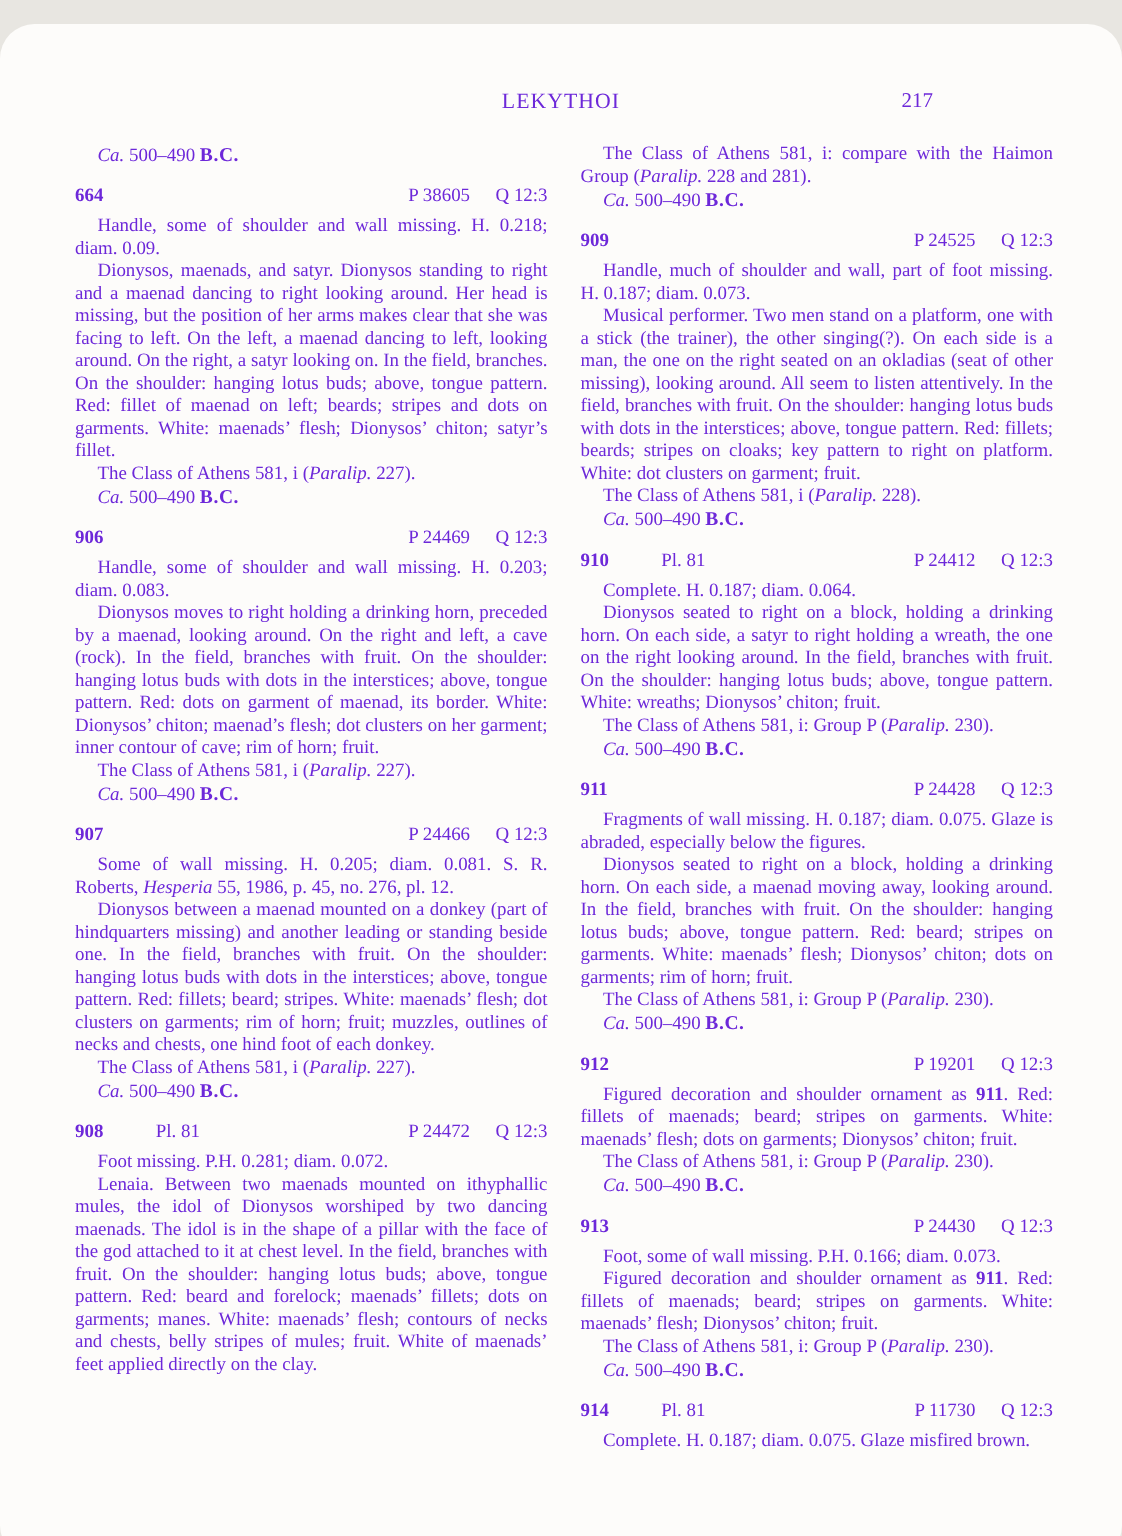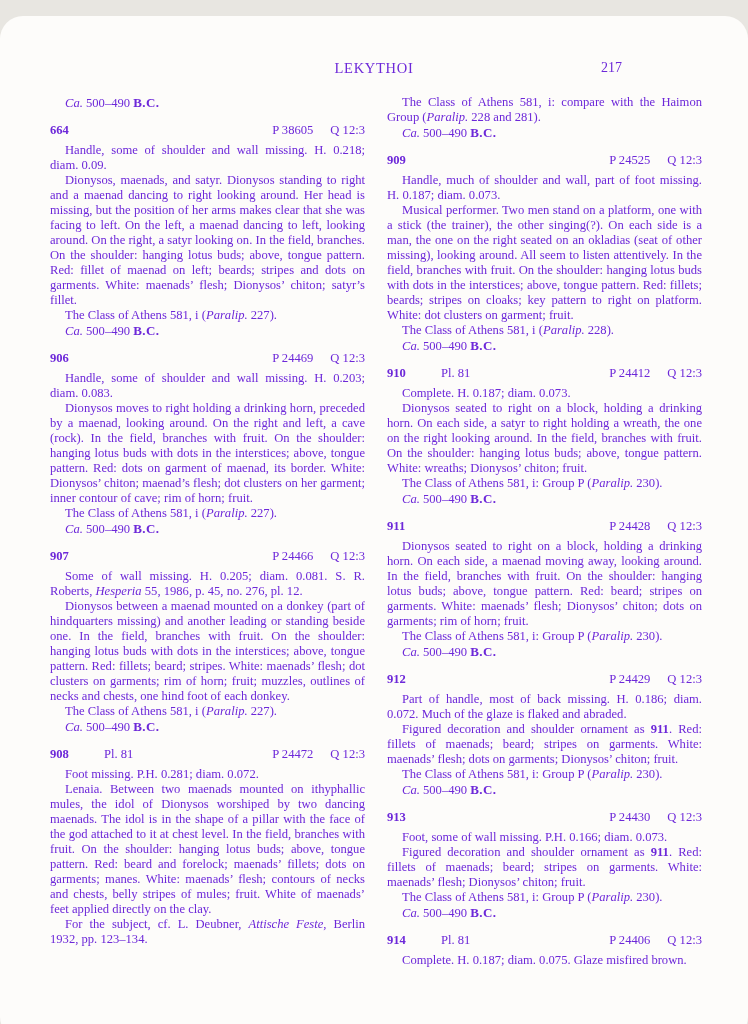--- a/index.html
+++ b/index.html
@@ -107,21 +107,20 @@
       <div class="entry-header">
         <span class="entry-number">908</span>
         <span class="entry-plate">Pl. 81</span>
         <span class="entry-right">
           <span>P 24472</span>
           <span class="entry-grid">Q 12:3</span>
         </span>
       </div>
       <p class="para indent">Foot missing. P.H. 0.281; diam. 0.072.</p>
       <p class="para indent">Lenaia. Between two maenads mounted on ithyphallic mules, the idol of Dionysos worshiped by two dancing maenads. The idol is in the shape of a pillar with the face of the god attached to it at chest level. In the field, branches with fruit. On the shoulder: hanging lotus buds; above, tongue pattern. Red: beard and forelock; maenads’ fillets; dots on garments; manes. White: maenads’ flesh; contours of necks and chests, belly stripes of mules; fruit. White of maenads’ feet applied directly on the clay.</p>
-      <p class="para indent">For the subject, cf. L. Deubner, <span class="italic">Attische Feste</span>, Berlin 1932, pp. 123–134.</p>
     </div>
   <div class="column column-right">
       <p class="para indent">The Class of Athens 581, i: compare with the Haimon Group (<span class="italic">Paralip.</span> 228 and 281).</p>
       <p class="para indent"><span class="italic">Ca.</span> 500–490 <span class="smallcaps">B.C.</span></p>
       <div class="entry-header">
         <span class="entry-number">909</span>
         <span class="entry-right">
           <span>P 24525</span>
           <span class="entry-grid">Q 12:3</span>
         </span>
@@ -131,59 +130,59 @@
       <p class="para indent">The Class of Athens 581, i (<span class="italic">Paralip.</span> 228).</p>
       <p class="para indent"><span class="italic">Ca.</span> 500–490 <span class="smallcaps">B.C.</span></p>
       <div class="entry-header">
         <span class="entry-number">910</span>
         <span class="entry-plate">Pl. 81</span>
         <span class="entry-right">
           <span>P 24412</span>
           <span class="entry-grid">Q 12:3</span>
         </span>
       </div>
-      <p class="para indent">Complete. H. 0.187; diam. 0.073.</p>
+      <p class="para indent">Complete. H. 0.187; diam. 0.064.</p>
       <p class="para indent">Dionysos seated to right on a block, holding a drinking horn. On each side, a satyr to right holding a wreath, the one on the right looking around. In the field, branches with fruit. On the shoulder: hanging lotus buds; above, tongue pattern. White: wreaths; Dionysos’ chiton; fruit.</p>
       <p class="para indent">The Class of Athens 581, i: Group P (<span class="italic">Paralip.</span> 230).</p>
       <p class="para indent"><span class="italic">Ca.</span> 500–490 <span class="smallcaps">B.C.</span></p>
       <div class="entry-header">
         <span class="entry-number">911</span>
         <span class="entry-right">
           <span>P 24428</span>
           <span class="entry-grid">Q 12:3</span>
         </span>
       </div>
+      <p class="para indent">Fragments of wall missing. H. 0.187; diam. 0.075. Glaze is abraded, especially below the figures.</p>
       <p class="para indent">Dionysos seated to right on a block, holding a drinking horn. On each side, a maenad moving away, looking around. In the field, branches with fruit. On the shoulder: hanging lotus buds; above, tongue pattern. Red: beard; stripes on garments. White: maenads’ flesh; Dionysos’ chiton; dots on garments; rim of horn; fruit.</p>
       <p class="para indent">The Class of Athens 581, i: Group P (<span class="italic">Paralip.</span> 230).</p>
       <p class="para indent"><span class="italic">Ca.</span> 500–490 <span class="smallcaps">B.C.</span></p>
       <div class="entry-header">
         <span class="entry-number">912</span>
         <span class="entry-right">
-          <span>P 24429</span>
+          <span>P 19201</span>
           <span class="entry-grid">Q 12:3</span>
         </span>
       </div>
-      <p class="para indent">Part of handle, most of back missing. H. 0.186; diam. 0.072. Much of the glaze is flaked and abraded.</p>
       <p class="para indent">Figured decoration and shoulder ornament as <span class="bold">911</span>. Red: fillets of maenads; beard; stripes on garments. White: maenads’ flesh; dots on garments; Dionysos’ chiton; fruit.</p>
       <p class="para indent">The Class of Athens 581, i: Group P (<span class="italic">Paralip.</span> 230).</p>
       <p class="para indent"><span class="italic">Ca.</span> 500–490 <span class="smallcaps">B.C.</span></p>
       <div class="entry-header">
         <span class="entry-number">913</span>
         <span class="entry-right">
           <span>P 24430</span>
           <span class="entry-grid">Q 12:3</span>
         </span>
       </div>
       <p class="para indent">Foot, some of wall missing. P.H. 0.166; diam. 0.073.</p>
       <p class="para indent">Figured decoration and shoulder ornament as <span class="bold">911</span>. Red: fillets of maenads; beard; stripes on garments. White: maenads’ flesh; Dionysos’ chiton; fruit.</p>
       <p class="para indent">The Class of Athens 581, i: Group P (<span class="italic">Paralip.</span> 230).</p>
       <p class="para indent"><span class="italic">Ca.</span> 500–490 <span class="smallcaps">B.C.</span></p>
       <div class="entry-header">
         <span class="entry-number">914</span>
         <span class="entry-plate">Pl. 81</span>
         <span class="entry-right">
-          <span>P 24406</span>
+          <span>P 11730</span>
           <span class="entry-grid">Q 12:3</span>
         </span>
       </div>
       <p class="para indent">Complete. H. 0.187; diam. 0.075. Glaze misfired brown.</p>
     </div>
 </div>
 
 </body></html>

